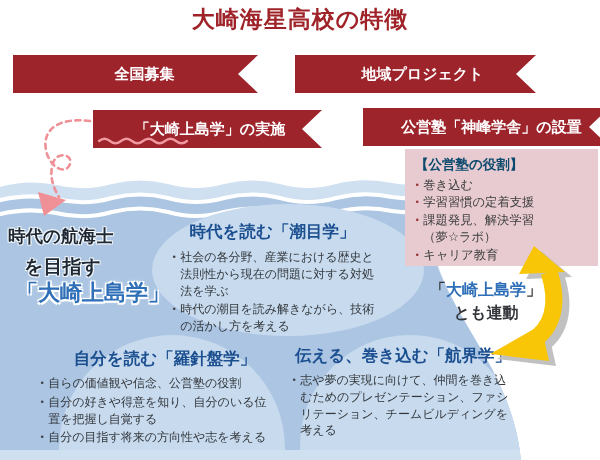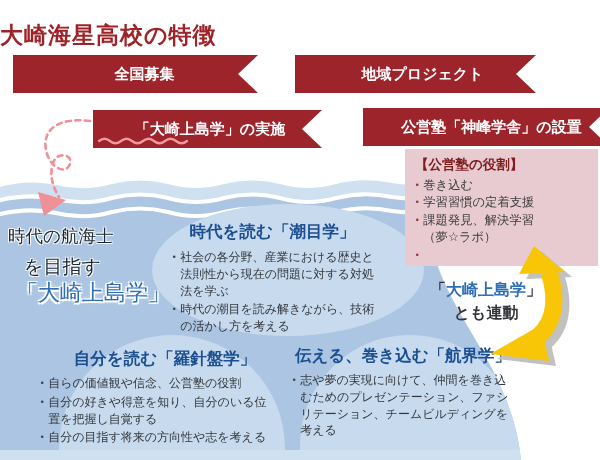--- a/index.html
+++ b/index.html
@@ -4,49 +4,49 @@
 <style>
   html,body{margin:0;padding:0;background:#fff;}
   .stage{
     position:relative;width:600px;height:460px;overflow:hidden;background:#fff;
     font-family:"Liberation Sans","DejaVu Sans",sans-serif;
     -webkit-font-smoothing:antialiased;
   }
   .abs{position:absolute;}
   
   .page-title{
-    left:0;right:0;top:20px;
+    left:0;right:0;top:4px;text-align:center;
     font-size:23px;font-weight:bold;color:#9e2227;letter-spacing:1px;
   }
   
   .ribbon{
     background:#9e242c;color:#fff;font-weight:bold;font-size:15px;
     display:flex;align-items:center;height:38px;
     clip-path:polygon(0 0,100% 0,calc(100% - 20px) 50%,100% 100%,0 100%);
     justify-content:center;
   }
   .ribbon .lbl{white-space:nowrap;}
   .ribbon-national{left:13px;top:55px;width:227px;padding-left:18px;}
   .ribbon-regional{left:283px;top:55px;width:227px;padding-left:14px;margin-left:12px;}
   .ribbon-jissi{left:93px;top:110px;width:224px;padding-left:5px;}
   .ribbon-juku{left:363px;top:108px;width:235px;padding-left:11px;}
   
   .pink-box{
     left:405px;top:149px;width:193px;height:117px;background:#e7cbd1;
     box-sizing:border-box;padding:7px 8px 6px 10px;color:#3d3d3d;
   }
-  .pink-box .hd{font-size:13.5px;font-weight:bold;color:#7f1d1d;margin-bottom:3px;}
+  .pink-box .hd{font-size:13.5px;font-weight:bold;color:#0c4a6e;margin-bottom:3px;}
   .blist{list-style:none;margin:0;padding:0;}
   .blist li{display:flex;align-items:flex-start;}
   .blist .dot{flex:0 0 auto;margin-right:4px;transform:scale(.8);}
   .blist .txt{white-space:pre-line;}
   .pink-box .blist li{font-size:12.3px;line-height:1.42;}
   .pink-box .dot{color:#9c3a3a;}
   
-  .goal{color:#1d2834;font-weight:normal;
+  .goal{color:#1d2834;font-weight:bold;
     text-shadow:-1px -1px 0 #ffffffcc,1px -1px 0 #ffffffcc,-1px 1px 0 #ffffffcc,1px 1px 0 #ffffffcc;}
   .goal-1{left:8px;top:224px;font-size:17.5px;}
   .goal-2{left:24px;top:254px;font-size:19px;}
   .goal-3{left:16px;top:278px;font-size:22px;color:#2e6fb8;
     text-shadow:-1.5px -1.5px 0 #fff,1.5px -1.5px 0 #fff,-1.5px 1.5px 0 #fff,1.5px 1.5px 0 #fff,0 0 4px #fff;}
   .sec-title{font-size:16.5px;font-weight:bold;color:#1b4f90;text-align:center;white-space:nowrap;}
   .sec-list li{font-size:12px;line-height:1.4;color:#34383d;margin-bottom:2px;}
   .sec-list .dot{color:#43474c;}
   .t-shiome{left:165px;top:221px;width:215px;}
   .l-shiome{left:172px;top:249px;width:206px;}
@@ -115,20 +115,21 @@
           <span class="dot">•</span>
           <span class="txt">学習習慣の定着支援</span>
         </li>
       <li>
           <span class="dot">•</span>
           <span class="txt">課題発見、解決学習
 （夢☆ラボ）</span>
         </li>
       <li>
           <span class="dot">•</span>
+          <span class="txt">キャリア教育</span>
         </li>
     </ul>
   </div>
 
   <div class="abs goal goal-1">時代の航海士</div>
   <div class="abs goal goal-2">を目指す</div>
   <div class="abs goal goal-3">「大崎上島学」</div>
 
   <div class="abs sec-title t-shiome">時代を読む「潮目学」</div>
   <ul class="abs blist sec-list l-shiome">

